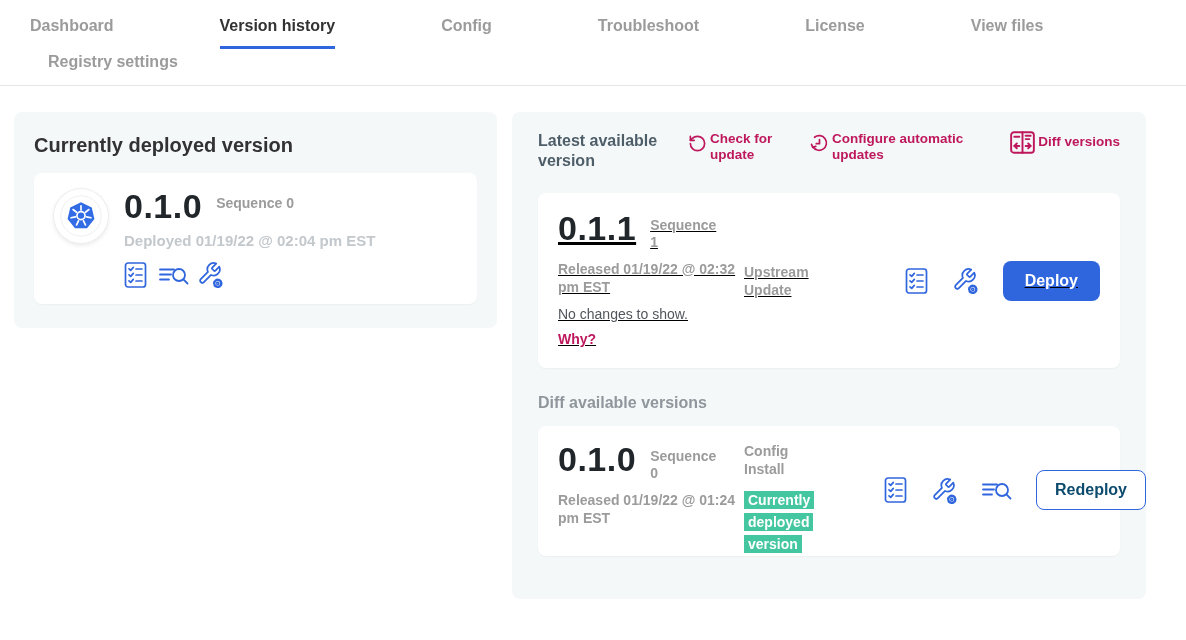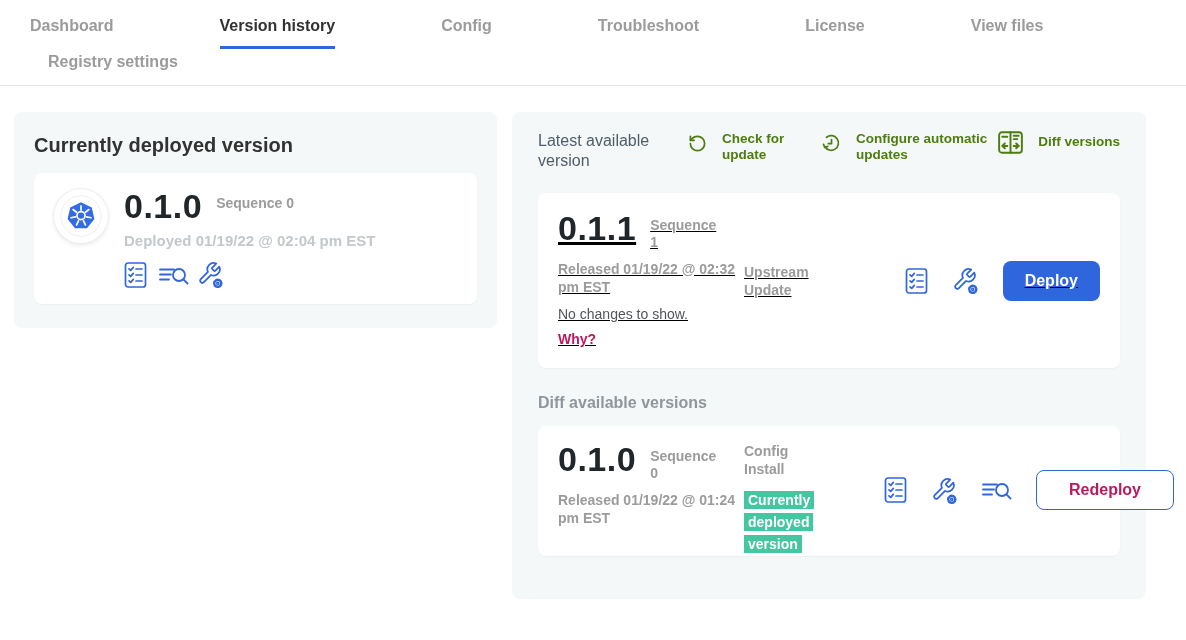--- a/index.html
+++ b/index.html
@@ -32,22 +32,22 @@
   .big-ver { font-size:34px; font-weight:800; color:#21262b; line-height:1; letter-spacing:.5px; }
   .seq { font-size:14px; font-weight:600; color:#9b9b9b; margin-left:14px; padding-top:6px; line-height:1.2; }
   .seq.wrap { width:72px; }
   .deployed-text { margin-top:9px; font-size:15px; font-weight:600; color:#c3c8cc; }
   .icon-row { display:flex; align-items:center; gap:12px; margin-top:12px; color:#3066dd; }
   .icon-row .ic { display:inline-flex; cursor:pointer; }
 
   
   .right-card { left:512px; top:26px; width:634px; height:487px; padding:19px 26px; }
   .avail-head { display:flex; align-items:flex-start; }
-  .avail-title { width:132px; font-size:16px; font-weight:400; color:#4e5e69; line-height:1.25; }
-  .hdr-link { display:flex; gap:15px; color:#4d7c0f; font-size:13.5px; font-weight:700;
+  .avail-title { width:132px; font-size:16px; font-weight:700; color:#4e5e69; line-height:1.25; }
+  .hdr-link { display:flex; gap:3px; color:#be185d; font-size:13.5px; font-weight:700;
     line-height:1.2; cursor:pointer; }
   .hdr-link .lbl-wrap1 { width:74px; }
   .hdr-link .lbl-wrap2 { width:132px; }
   .link-check { margin-left:18px; }
   .link-auto { margin-left:26px; }
   .link-diff { margin-left:auto; align-items:center;justify-content:space-between; }
 
   .version-row { background:#fff; border-radius:8px; display:flex;
     padding:18px 20px; box-shadow:0 1px 2px rgba(0,0,0,.04); }
   .row-latest { margin-top:22px; height:175px;text-decoration:underline; }
@@ -63,21 +63,21 @@
   .mid-latest { padding-top:52px; }
   .badge-wrap { margin-top:11px; width:76px; }
   .badge { display:inline; background:#44c7a0; color:#fff; font-size:14px; font-weight:700;
     line-height:22px; padding:1px 4px; -webkit-box-decoration-break:clone; box-decoration-break:clone; }
   .vr-right { margin-left:auto; display:flex; align-items:center; gap:24px;
     align-self:center; color:#3066dd; }
   .vr-right .ic { display:inline-flex; cursor:pointer; }
   .btn { border-radius:8px; font-size:16px; font-weight:700; cursor:pointer;
     font-family:"Liberation Sans","DejaVu Sans",sans-serif; }
   .btn-primary { background:#3066dd; color:#fff; border:none; padding:11px 22px; }
-  .btn-secondary { background:#fff; color:#be185d; border:1.5px solid #3066dd; padding:10px 32px; }
+  .btn-secondary { background:#fff; color:#0c4a6e; border:1.5px solid #3066dd; padding:10px 18px; }
   .other-title { margin-top:26px; font-size:16px; font-weight:700; color:#8f969c; }
 
   svg { display:block; }
 </style>
 </head>
 <body>
 
 <svg width="0" height="0" style="position:absolute">
   <defs>
     <g id="i-checklist" fill="none" stroke="currentColor" stroke-width="1.7" stroke-linecap="round" stroke-linejoin="round">

